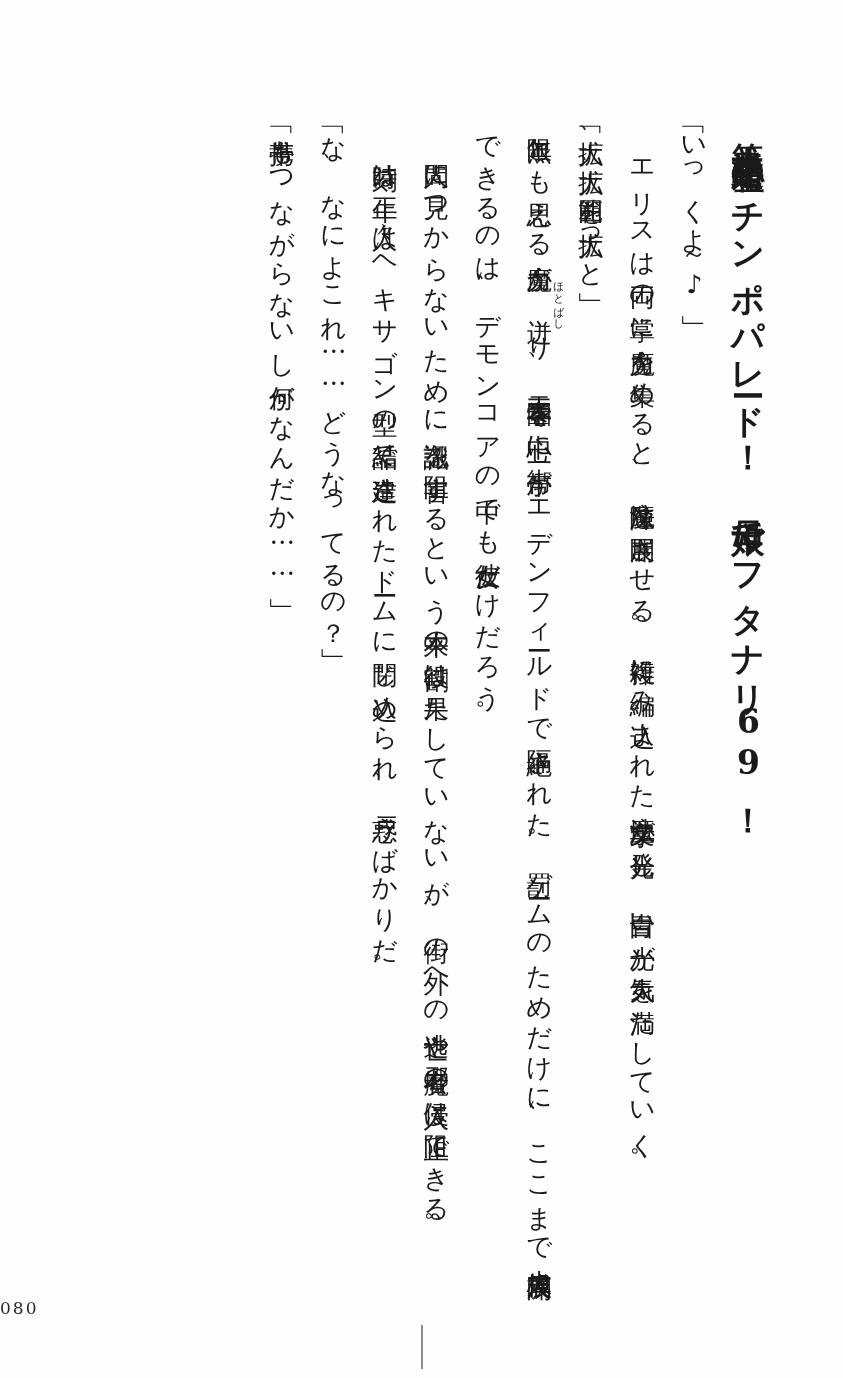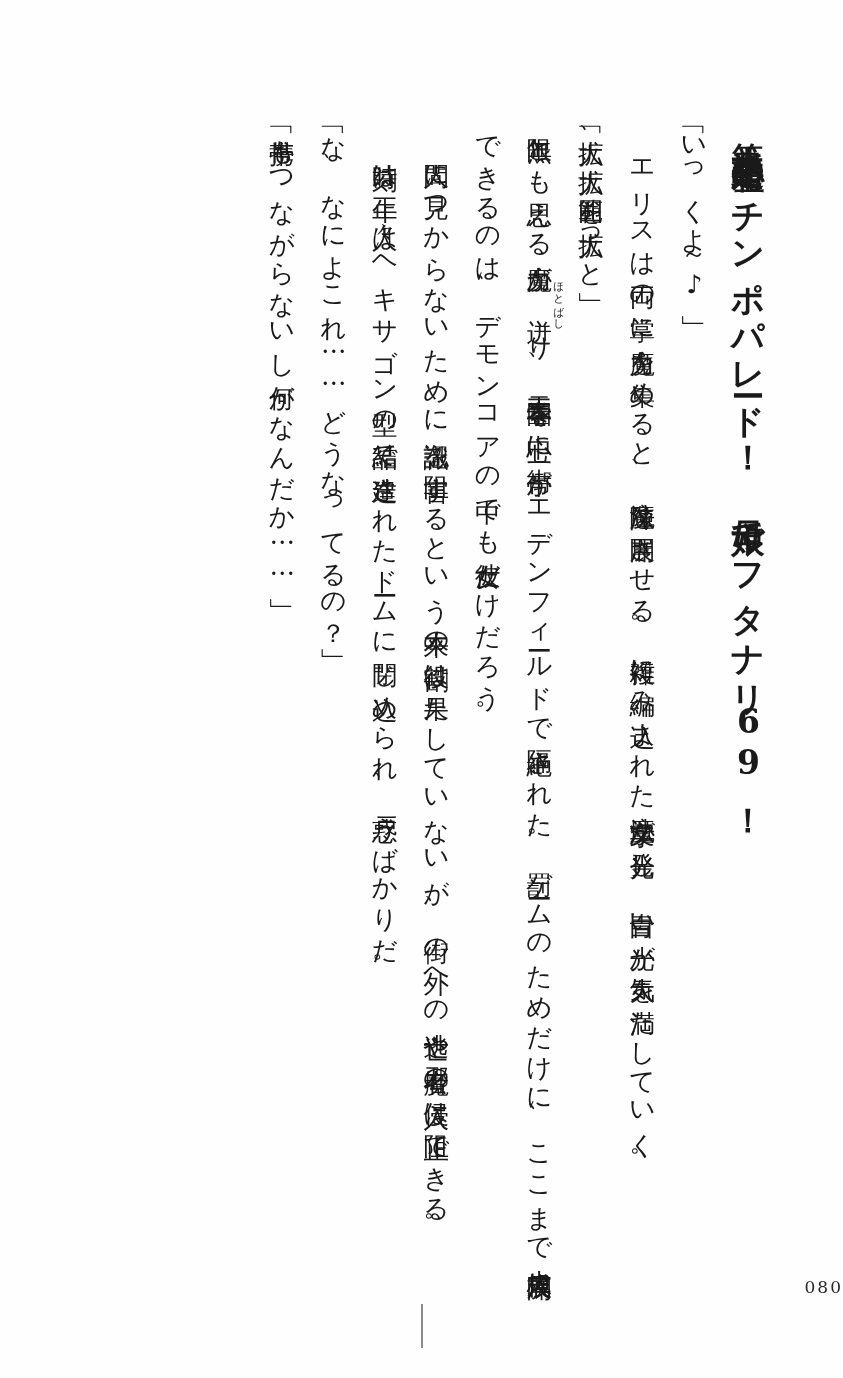--- a/index.html
+++ b/index.html
@@ -71,24 +71,24 @@
   }
   rt {
     font-size: 0.42em;
     letter-spacing: 0.02em;
     font-weight: 400;
   }
 
   
   #folio {
     position: absolute;
-    bottom: 30px;
+    bottom: 9px;
     left: 0;
     right: 0;
-    text-align: right;
+    text-align: left;
   }
   #folio .pagenum {
     font-family: "DejaVu Serif", "Liberation Serif", serif;
     font-size: 17px;
     letter-spacing: 0.12em;
     color: #2a2a2a;
   }
   #folio .rule {
     width: 2px;
     height: 44px;

